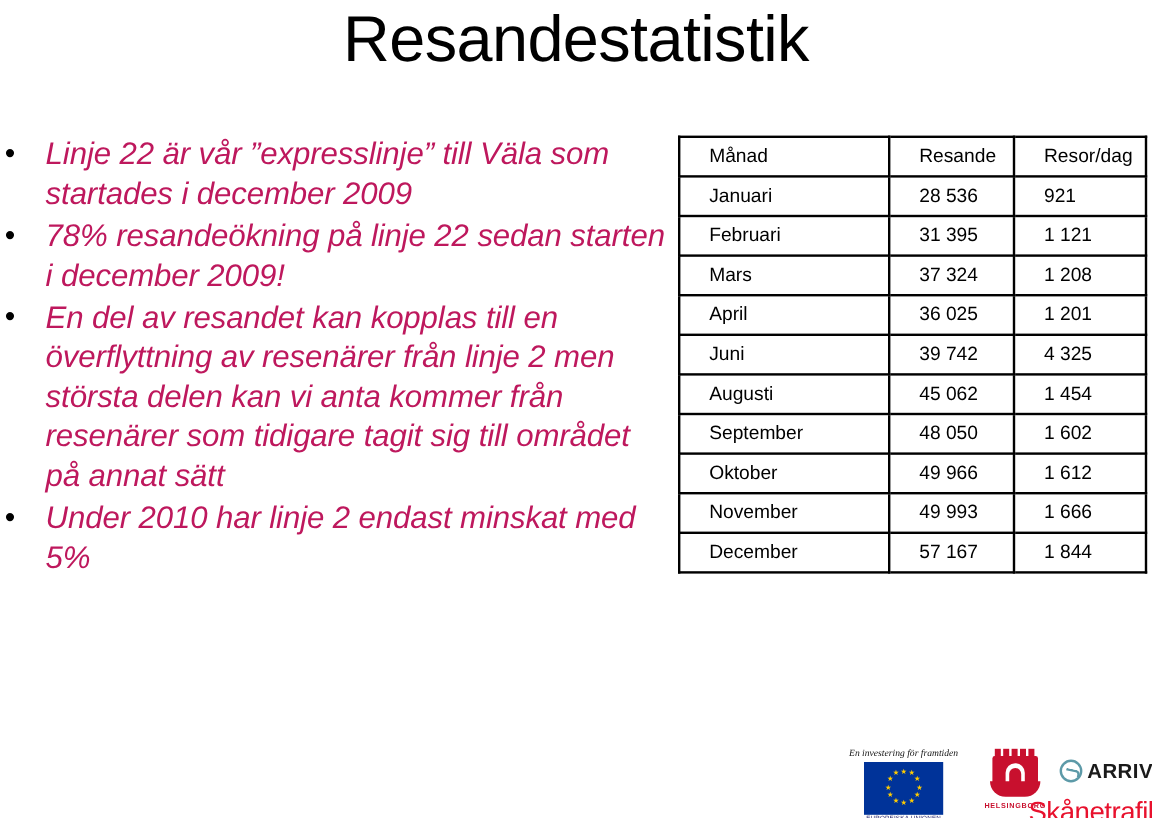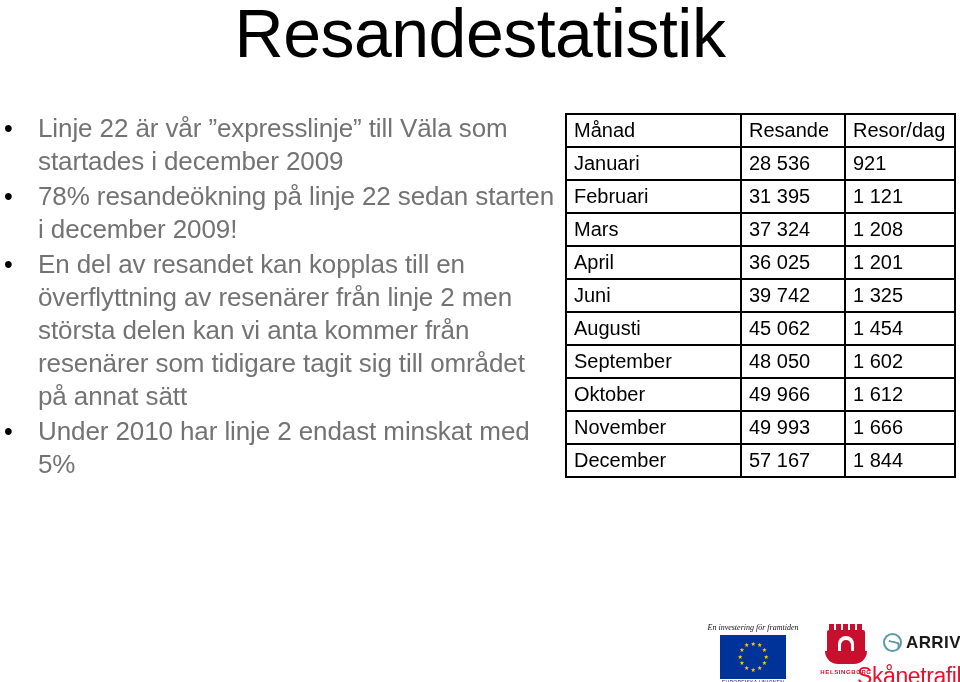--- a/index.html
+++ b/index.html
@@ -16,21 +16,21 @@
     position: relative;
   }
 
   
   .slide-title {
     position: absolute;
     left: 0;
     top: 2px;
     width: 960px;
     text-align: center;
-    font-size: 68px;
+    font-size: 54px;
     line-height: 62px;
     font-weight: 400;
     letter-spacing: -0.5px;
     color: #000;
     white-space: nowrap;
   }
 
   
   .bullets {
     position: absolute;
@@ -50,43 +50,44 @@
     line-height: 33px;
     text-align: left;
     padding-left: 4px;
     box-sizing: border-box;
     color: #000;
   }
   .bullet-text {
     flex: 1 1 auto;
     font-size: 26px;
     line-height: 33px;
-    color: #737373;
+    color: #be185d;
     letter-spacing: -0.1px;
     white-space: pre-line;
+    font-style: italic;
   }
 
   
   .stats-table-wrap {
     position: absolute;
     left: 565px;
     top: 113px;
     width: 389px;
   }
   table.stats-table {
     border-collapse: collapse;
     width: 389px;
     table-layout: fixed;
   }
   table.stats-table th,
   table.stats-table td {
     border: 2px solid #000000;
     height: 31px;
-    padding: 0 0 0 7px;
-    font-size: 20px;
+    padding: 0 0 0 24px;
+    font-size: 16px;
     font-weight: 400;
     text-align: left;
     vertical-align: middle;
     background: #ffffff;
     color: #000;
     white-space: nowrap;
     overflow: hidden;
   }
   table.stats-table col.c-month { width: 175px; }
   table.stats-table col.c-riders { width: 104px; }
@@ -324,21 +325,21 @@
         <td>1 208</td>
       </tr>
       <tr>
         <td>April</td>
         <td>36 025</td>
         <td>1 201</td>
       </tr>
       <tr>
         <td>Juni</td>
         <td>39 742</td>
-        <td>1 325</td>
+        <td>4 325</td>
       </tr>
       <tr>
         <td>Augusti</td>
         <td>45 062</td>
         <td>1 454</td>
       </tr>
       <tr>
         <td>September</td>
         <td>48 050</td>
         <td>1 602</td>

